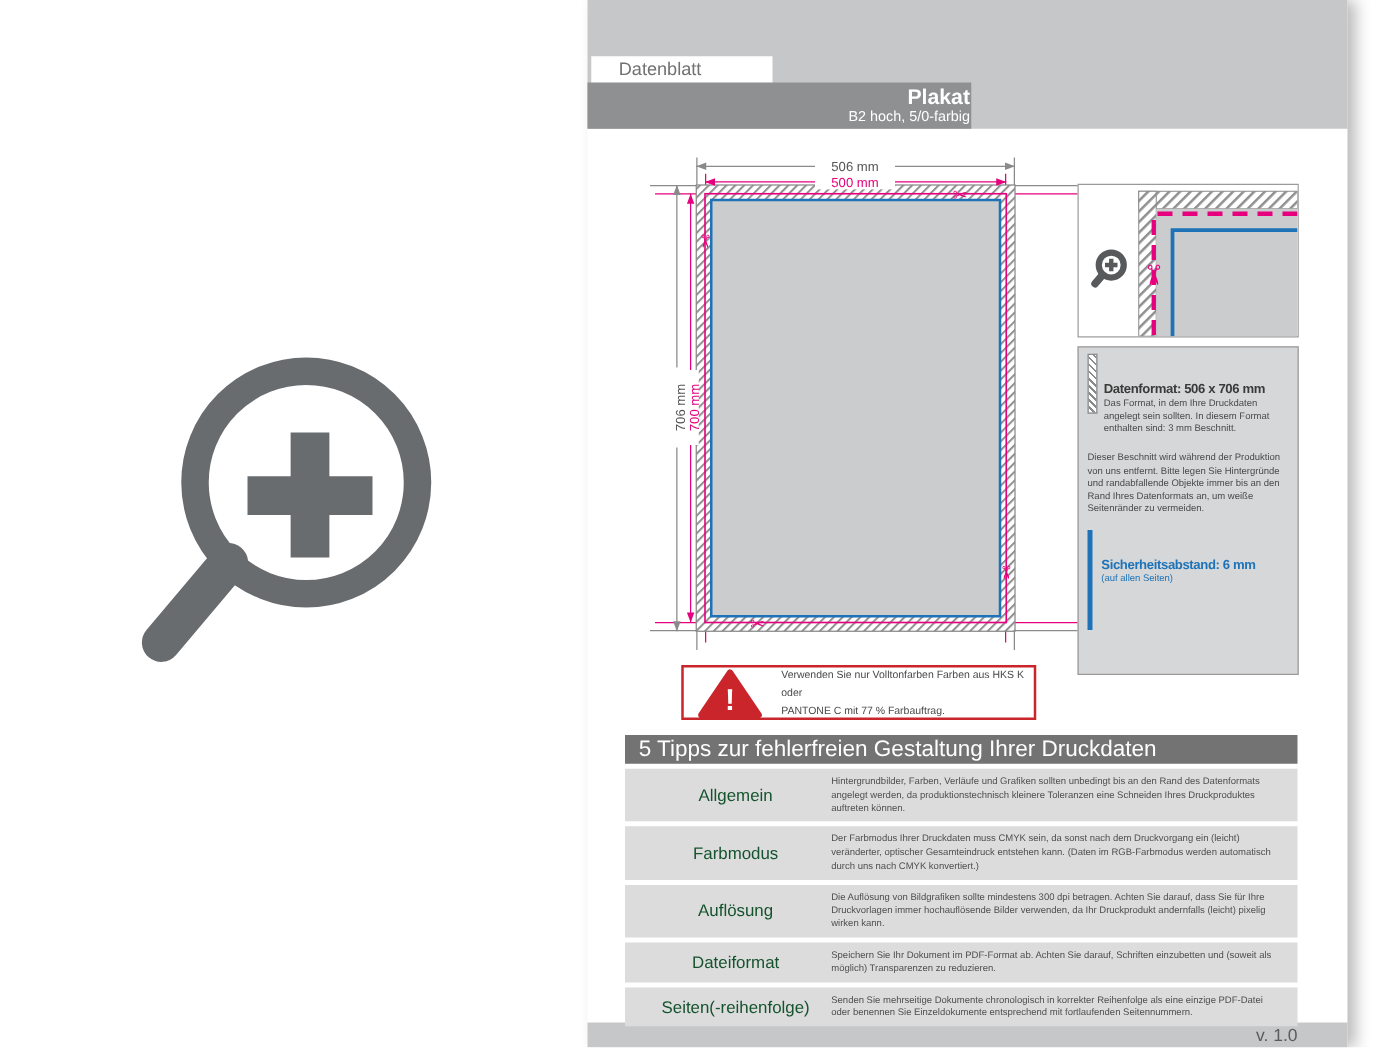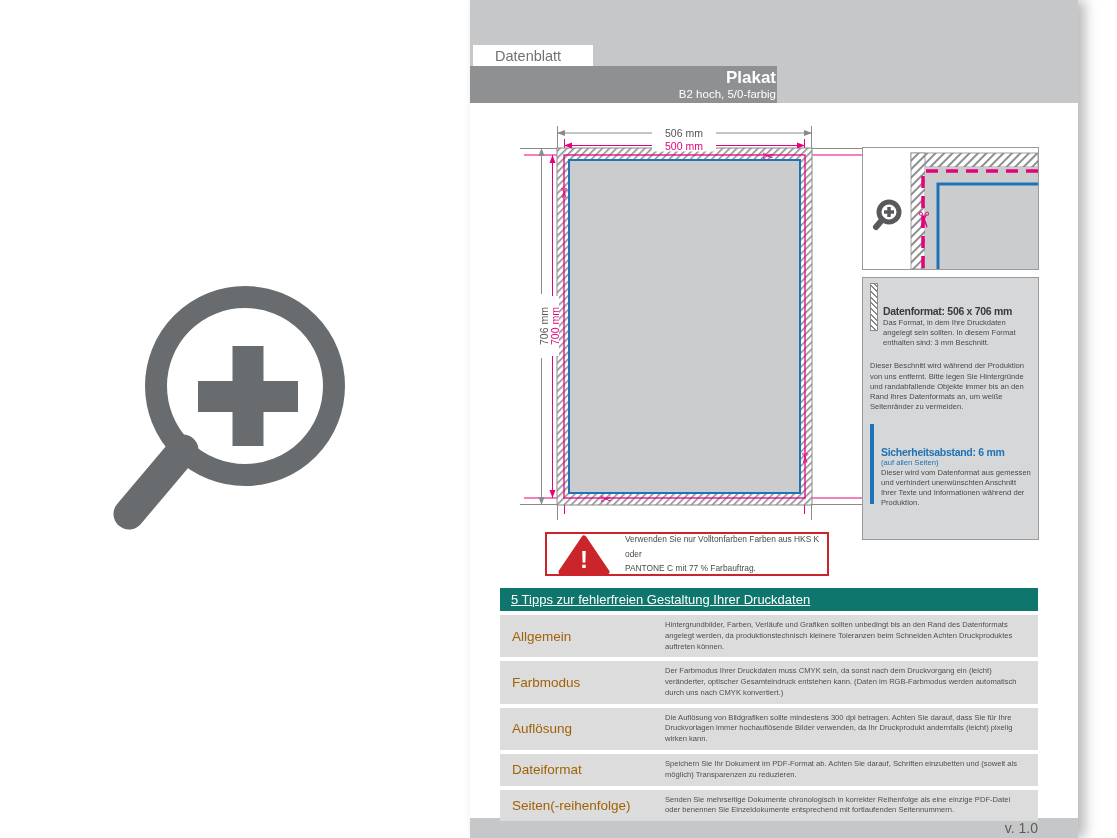--- a/index.html
+++ b/index.html
@@ -2,21 +2,21 @@
 <html><head>
 <meta charset="utf-8">
 <style>
   html,body{margin:0;padding:0;background:#fff;}
   .screen{position:relative;width:1117px;height:838px;background:#fff;overflow:hidden;
           font-family:"Liberation Sans",sans-serif;}
   
   .page{position:absolute;left:470px;top:0;width:608px;height:838px;background:#fff;
         box-shadow:7px 0 12px rgba(0,0,0,.28);}
   .page-header{position:absolute;left:0;top:0;width:608px;height:103px;background:#c6c7c8;}
-  .datenblatt{position:absolute;left:3px;top:45px;width:120px;height:23px;background:#fff;
+  .datenblatt{position:absolute;left:3px;top:45px;width:145px;height:23px;background:#fff;
               color:#717171;font-size:14.5px;line-height:23px;padding-left:22px;box-sizing:border-box;}
   .title-band{position:absolute;left:0;top:66px;width:307px;height:37px;background:#8e9091;
               color:#fff;text-align:right;padding-right:1px;box-sizing:border-box;}
   .title{font-size:17px;font-weight:bold;line-height:20px;margin-top:2px;}
   .subtitle{font-size:11.5px;line-height:13px;text-align:right;}
   .footer{position:absolute;left:0;top:818px;width:608px;height:20px;background:#c6c7c8;
           color:#5c5c5c;font-size:14px;line-height:20px;text-align:right;padding-right:40px;box-sizing:border-box;}
   
   .big-zoom{position:absolute;left:95px;top:238px;}
   
@@ -45,28 +45,28 @@
   .info-sub{font-size:7.6px;color:#1e73b8;line-height:1.25;}
   .para2{margin-top:13px;font-size:7.6px;color:#4a4a4a;line-height:1.35;}
   .mt14{margin-top:14px;} .mt11{margin-top:11px;}
   
   .warning{position:absolute;left:545px;top:532px;width:284px;height:44px;background:#fff;
            border:2px solid #c9252b;box-sizing:border-box;display:flex;align-items:center;}
   .warning svg{margin-left:9px;flex:0 0 auto;}
   .warning-text{font-size:8.4px;color:#4a4a4a;line-height:1.75;white-space:pre-line;margin-left:13px;}
   
   .tips{position:absolute;left:500px;top:588px;width:538px;}
-  .tips-header{height:23px;background:#0f766e;color:#fff;font-size:13px;line-height:23px;padding-left:11px;text-decoration:underline;}
+  .tips-header{height:23px;background:#737373;color:#fff;font-size:18px;line-height:23px;padding-left:11px;}
   .tip-row{display:flex;background:#dcdcdd;margin-top:4px;align-items:center;}
   .tip-row:nth-of-type(1){min-height:43px;}
   .tip-row:nth-of-type(2){min-height:39px;}
   .tip-row:nth-of-type(3){min-height:42px;}
   .tip-row:nth-of-type(4){min-height:29px;}
   .tip-row:nth-of-type(5){min-height:29px;}
-  .tip-label{flex:0 0 165px;padding-left:12px;box-sizing:border-box;font-size:13.5px;color:#a16207;}
+  .tip-label{flex:0 0 165px;padding-left:12px;box-sizing:border-box;font-size:13.5px;color:#14532d;text-align:center;}
   .tip-text{flex:1;font-size:7.6px;color:#4f4f4f;line-height:1.42;padding:5px 12px 5px 0;}
 </style>
 </head>
 <body>
 
 <div class="screen">
 
   <svg class="big-zoom" width="300" height="320">
     <circle cx="150" cy="148" r="89" fill="none" stroke="#696c6e" stroke-width="22"></circle>
     <rect x="103" y="143" width="100" height="31" fill="#696c6e"></rect>
@@ -181,39 +181,38 @@
         <div class="info-head">Datenformat: 506 x 706 mm</div>
         <div class="info-body">Das Format, in dem Ihre Druckdaten angelegt sein sollten. In diesem Format enthalten sind: 3 mm Beschnitt.</div>
       </div>
     </div>
     <div class="para2">Dieser Beschnitt wird während der Produktion von uns entfernt. Bitte legen Sie Hintergründe und randabfallende Objekte immer bis an den Rand Ihres Datenformats an, um weiße Seitenränder zu vermeiden.</div>
     <div class="chip-row mt11">
       <div class="chip-safe"></div>
       <div>
         <div class="info-head blu">Sicherheitsabstand: 6 mm</div>
         <div class="info-sub">(auf allen Seiten)</div>
-        <div class="info-body">Dieser wird vom Datenformat aus gemessen und verhindert unerwünschten Anschnitt Ihrer Texte und Informationen während der Produktion.</div>
       </div>
     </div>
   </div>
 
   <div class="warning">
     <svg width="56" height="46">
       <path d="M28,7 L51,41 L5,41 Z" fill="#c9252b" stroke="#c9252b" stroke-width="5" stroke-linejoin="round"></path>
       <text x="28" y="37" text-anchor="middle" font-size="24" font-weight="bold" fill="#fff">!</text>
     </svg>
     <div class="warning-text">Verwenden Sie nur Volltonfarben Farben aus HKS K oder
 PANTONE C mit 77 % Farbauftrag.</div>
   </div>
 
   <div class="tips">
     <div class="tips-header">5 Tipps zur fehlerfreien Gestaltung Ihrer Druckdaten</div>
     <div class="tip-row">
       <div class="tip-label">Allgemein</div>
-      <div class="tip-text">Hintergrundbilder, Farben, Verläufe und Grafiken sollten unbedingt bis an den Rand des Datenformats angelegt werden, da produktionstechnisch kleinere Toleranzen beim Schneiden Achten Druckproduktes auftreten können.</div>
+      <div class="tip-text">Hintergrundbilder, Farben, Verläufe und Grafiken sollten unbedingt bis an den Rand des Datenformats angelegt werden, da produktionstechnisch kleinere Toleranzen eine Schneiden Ihres Druckproduktes auftreten können.</div>
     </div>
     <div class="tip-row">
       <div class="tip-label">Farbmodus</div>
       <div class="tip-text">Der Farbmodus Ihrer Druckdaten muss CMYK sein, da sonst nach dem Druckvorgang ein (leicht) veränderter, optischer Gesamteindruck entstehen kann. (Daten im RGB-Farbmodus werden automatisch durch uns nach CMYK konvertiert.)</div>
     </div>
     <div class="tip-row">
       <div class="tip-label">Auflösung</div>
       <div class="tip-text">Die Auflösung von Bildgrafiken sollte mindestens 300 dpi betragen. Achten Sie darauf, dass Sie für Ihre Druckvorlagen immer hochauflösende Bilder verwenden, da Ihr Druckprodukt andernfalls (leicht) pixelig wirken kann.</div>
     </div>
     <div class="tip-row">

